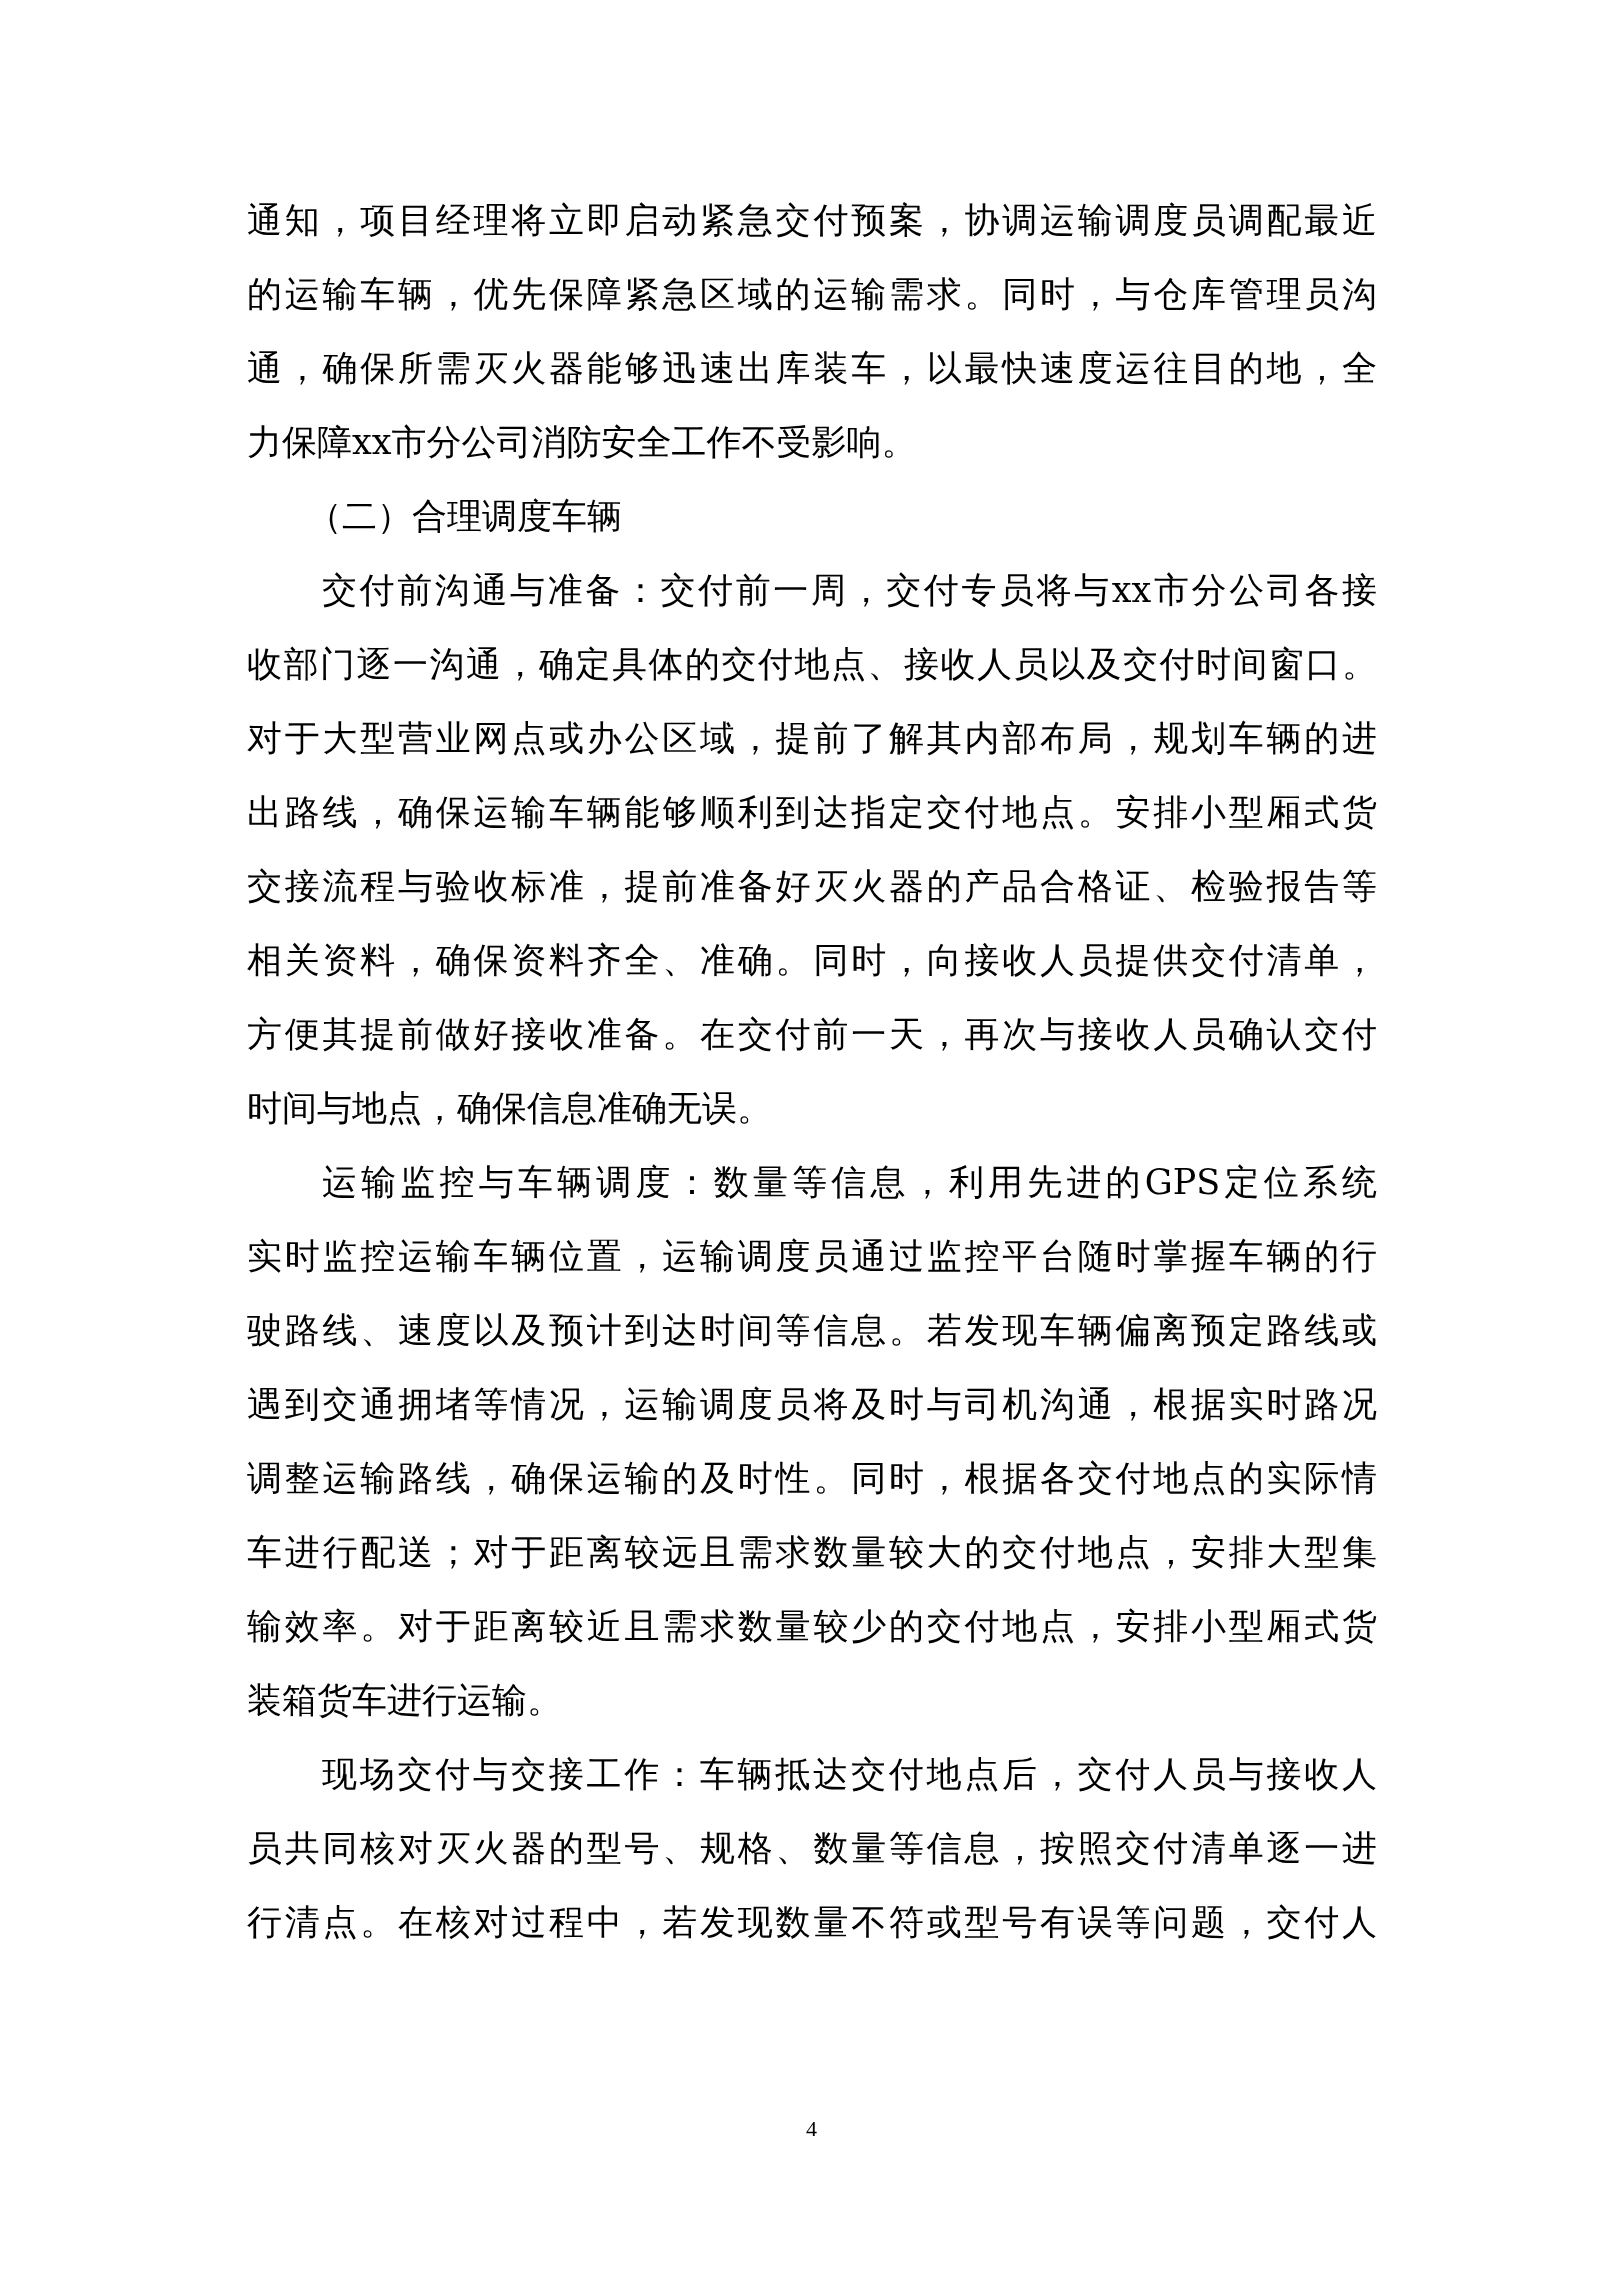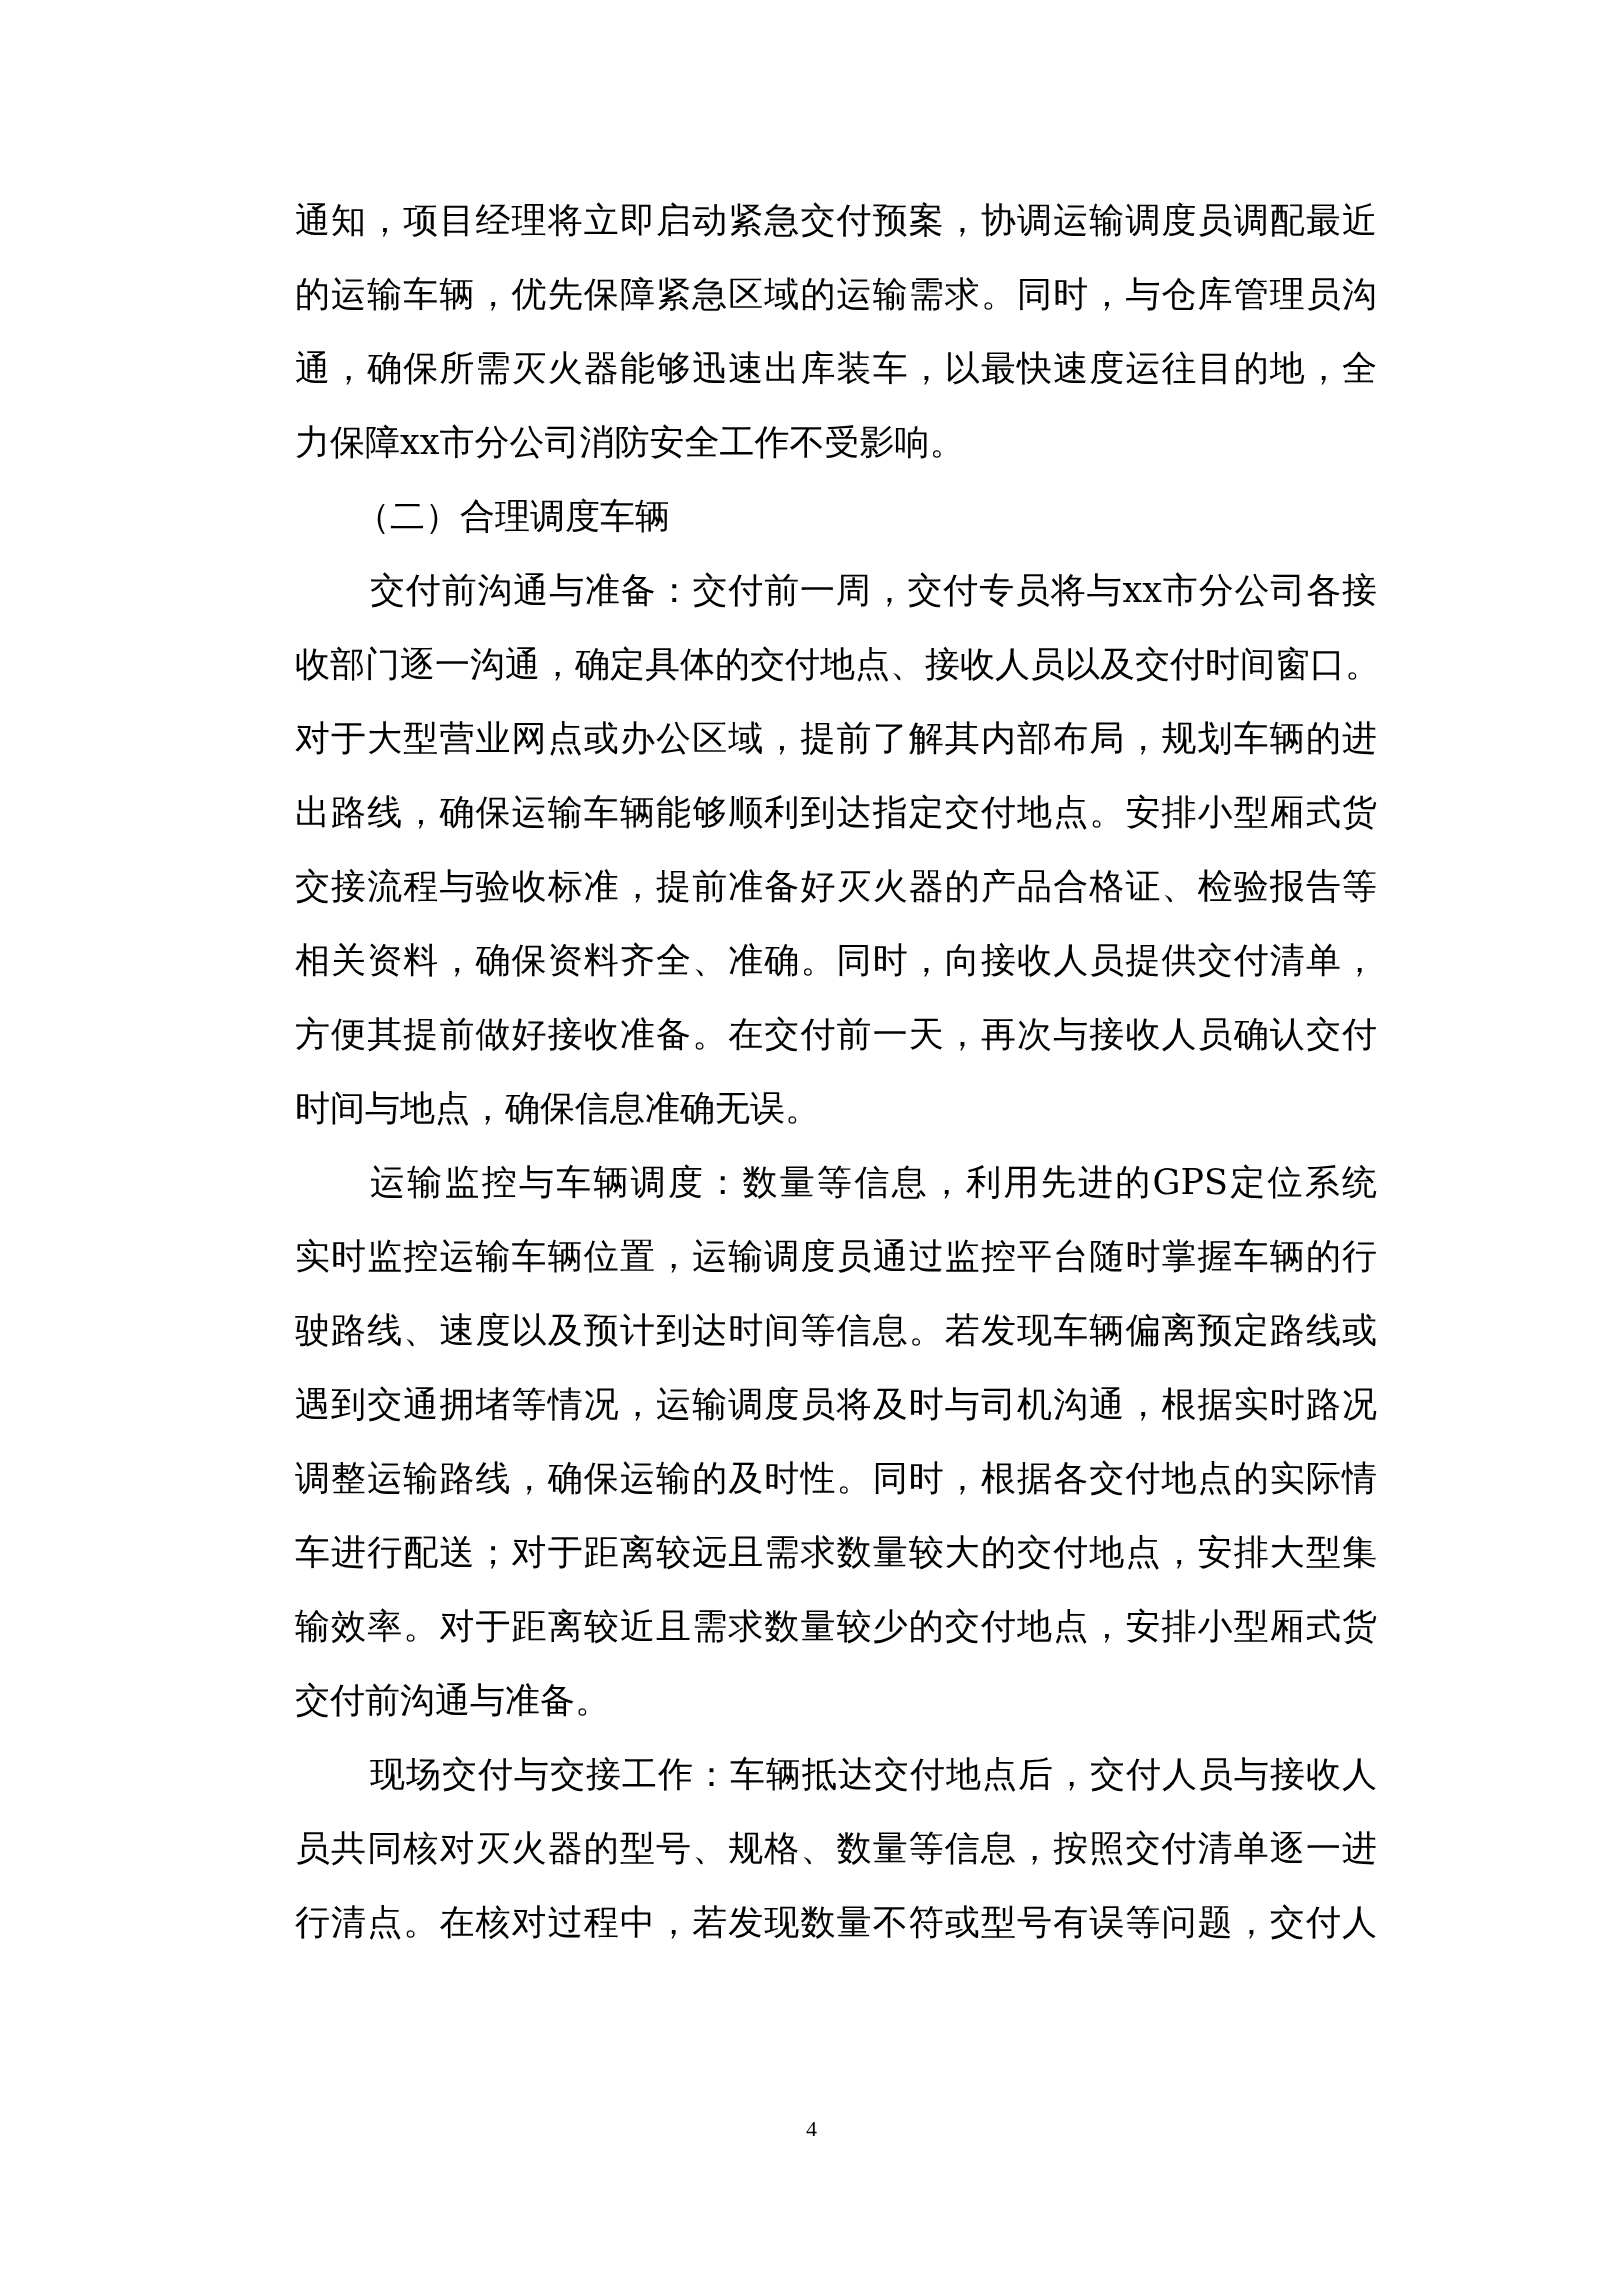--- a/index.html
+++ b/index.html
@@ -32,21 +32,20 @@
     .line {
       display: block;
       height: 74px;
       line-height: 74px;
       font-size: 35px;
       white-space: nowrap;
       overflow: visible;
       text-align: justify;
       text-align-last: justify;
       letter-spacing: 0;
-      margin-left: 48px;
     }
     .line.last {
       text-align-last: left;
     }
     .line.indent {
       padding-left: 75px;
     }
     .line.heading {
       padding-left: 60px;
       text-align-last: left;
@@ -91,21 +90,21 @@
     </div>
 
     <div>
       <span class="line indent">运输监控与车辆调度：数量等信息，利用先进的GPS定位系统</span>
       <span class="line">实时监控运输车辆位置，运输调度员通过监控平台随时掌握车辆的行</span>
       <span class="line">驶路线、速度以及预计到达时间等信息。若发现车辆偏离预定路线或</span>
       <span class="line">遇到交通拥堵等情况，运输调度员将及时与司机沟通，根据实时路况</span>
       <span class="line">调整运输路线，确保运输的及时性。同时，根据各交付地点的实际情</span>
       <span class="line">车进行配送；对于距离较远且需求数量较大的交付地点，安排大型集</span>
       <span class="line">输效率。对于距离较近且需求数量较少的交付地点，安排小型厢式货</span>
-      <span class="line last">交付前沟通与准备。</span>
+      <span class="line last">装箱货车进行运输。</span>
     </div>
 
     <div>
       <span class="line indent">现场交付与交接工作：车辆抵达交付地点后，交付人员与接收人</span>
       <span class="line">员共同核对灭火器的型号、规格、数量等信息，按照交付清单逐一进</span>
       <span class="line">行清点。在核对过程中，若发现数量不符或型号有误等问题，交付人</span>
     </div>
 
   </div>
 

